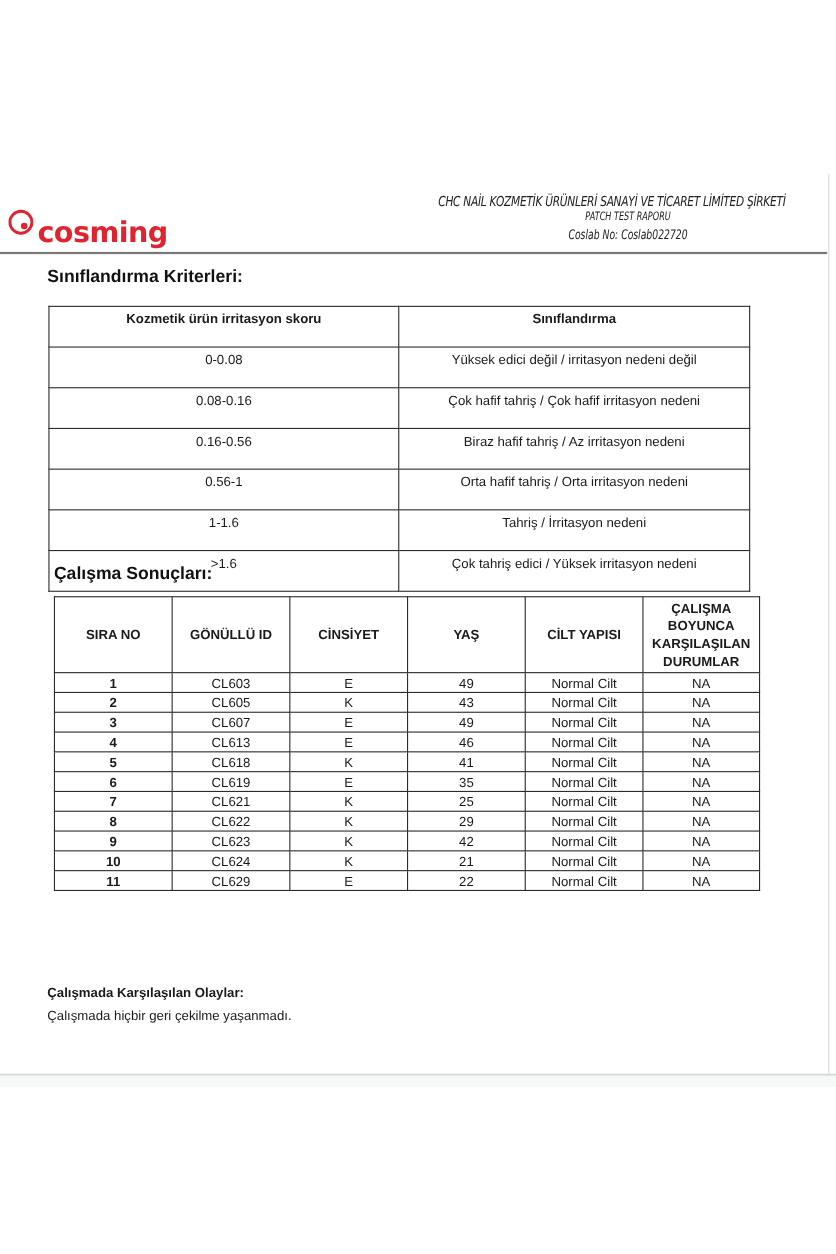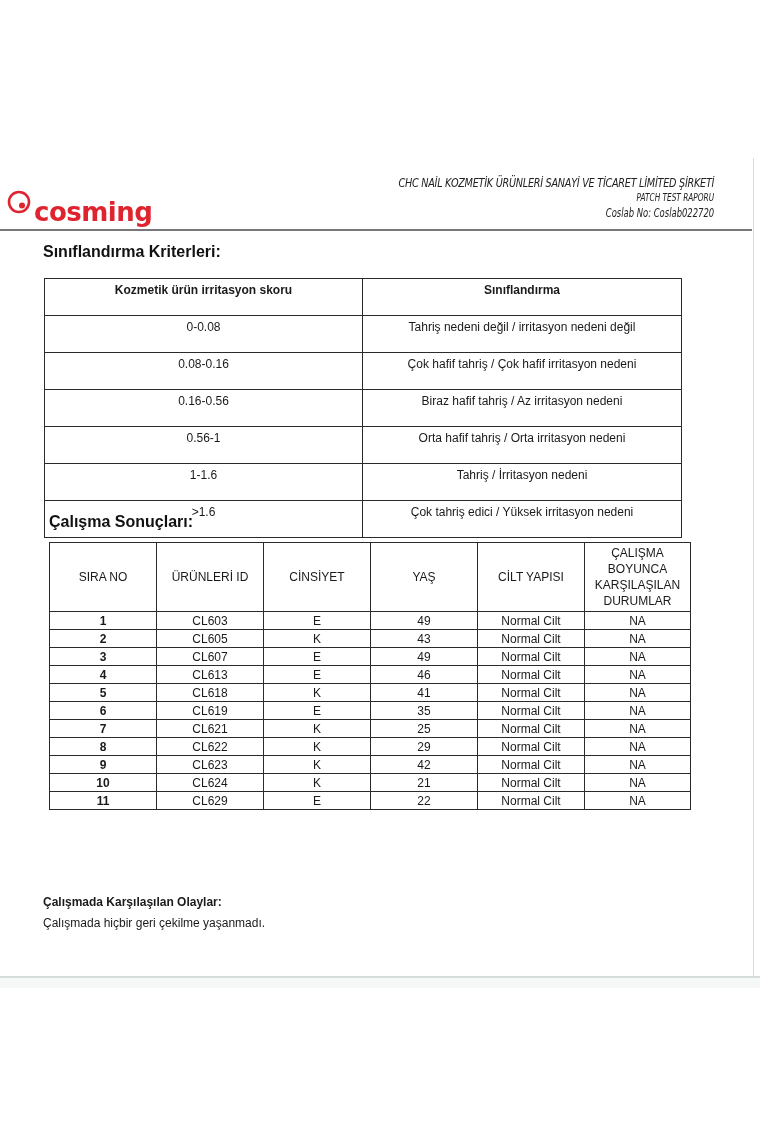--- a/index.html
+++ b/index.html
@@ -8,37 +8,37 @@
       font-family: "Liberation Sans", sans-serif; color: #1a1a1a;
     }
     .page-right-edge { position: absolute; left: 753px; top: 158px; width: 1px; height: 820px; background: #d8dcdc; }
     .page-bottom-edge { position: absolute; left: 0; top: 976px; width: 760px; height: 2px; background: #d5dcdc; }
     .page-bottom-shade { position: absolute; left: 0; top: 978px; width: 760px; height: 10px; background: #f6f8f8; }
 
     .logo { position: absolute; left: 7px; top: 184px; height: 34px; display: flex; align-items: center; }
     .logo-mark { width: 24px; height: 24px; position: relative; margin-right: 3px; margin-top: 2px; }
     .logo-text { font-family: "DejaVu Sans", sans-serif; font-weight: bold; font-size: 26px; color: #e0242f; letter-spacing: -0.5px; margin-top: 21px; }
 
-    .company { position: absolute; right: 46px; top: 175px; text-align: right; font-family: "DejaVu Sans Condensed", "DejaVu Sans", sans-serif; font-style: italic; color: #222; }
+    .company { position: absolute; right: 46px; top: 175px; text-align: center; font-family: "DejaVu Sans Condensed", "DejaVu Sans", sans-serif; font-style: italic; color: #222; }
     .company-name { font-size: 12.5px; letter-spacing: -0.3px; transform: scaleX(0.86); transform-origin: right center; white-space: nowrap; }
     .company-sub { font-size: 10.5px; transform: scaleX(0.78); transform-origin: right center; white-space: nowrap; line-height: 15px; }
     .company-sub2 { font-size: 12px; transform: scaleX(0.78); transform-origin: right center; white-space: nowrap; line-height: 16px; }
     .header-rule { position: absolute; left: 0; top: 229px; width: 752px; height: 2px; background: #777; }
 
     .section-title { position: absolute; font-weight: bold; font-size: 16px; color: #111; }
 
     table { border-collapse: collapse; position: absolute; table-layout: fixed; }
     td, th { border: 1px solid #2b2b2b; font-size: 12px; text-align: center; padding: 0; }
 
     .criteria { left: 44px; top: 278px; width: 637px; }
     .criteria th { height: 32px; vertical-align: top; padding-top: 4px; font-weight: bold; text-align: center; }
     .criteria td { height: 32px; vertical-align: top; padding-top: 4px; font-weight: normal; }
 
     .results { left: 49px; top: 542px; width: 641px; }
-    .results th { height: 68px; font-weight: normal; font-size: 12px; line-height: 16px; margin-left: 34px; }
+    .results th { height: 68px; font-weight: bold; font-size: 12px; line-height: 16px; margin-left: 34px; }
     .results td { height: 17px; font-size: 12px; line-height: 16px; }
     .results td.num { font-weight: bold; }
 
     .notes { position: absolute; left: 43px; top: 892px; font-size: 12px; line-height: 21px; }
     .notes .title { font-weight: bold; }
   </style>
 </head>
 <body>
 
 <div class="page-right-edge"></div>
@@ -71,21 +71,21 @@
     </colgroup>
   <thead>
     <tr>
       <th>Kozmetik ürün irritasyon skoru</th>
       <th>Sınıflandırma</th>
     </tr>
   </thead>
   <tbody id="criteria-body">
       <tr>
         <td>0-0.08</td>
-        <td>Tahriş nedeni değil / irritasyon nedeni değil</td>
+        <td>Yüksek edici değil / irritasyon nedeni değil</td>
       </tr>
       <tr>
         <td>0.08-0.16</td>
         <td>Çok hafif tahriş / Çok hafif irritasyon nedeni</td>
       </tr>
       <tr>
         <td>0.16-0.56</td>
         <td>Biraz hafif tahriş / Az irritasyon nedeni</td>
       </tr>
       <tr>
@@ -110,21 +110,21 @@
     <col style="width:107px">
       <col style="width:107px">
       <col style="width:107px">
     <col style="width:107px">
       <col style="width:107px">
       <col style="width:106px">
   </colgroup>
   <thead>
     <tr>
       <th>SIRA NO</th>
-      <th>ÜRÜNLERİ ID</th>
+      <th>GÖNÜLLÜ ID</th>
       <th>CİNSİYET</th>
       <th>YAŞ</th>
       <th>CİLT YAPISI</th>
       <th style="padding:0 4px;">ÇALIŞMA BOYUNCA KARŞILAŞILAN DURUMLAR</th>
     </tr>
   </thead>
   <tbody id="results-body">
       <tr>
         <td class="num">1</td>
         <td>CL603</td>

